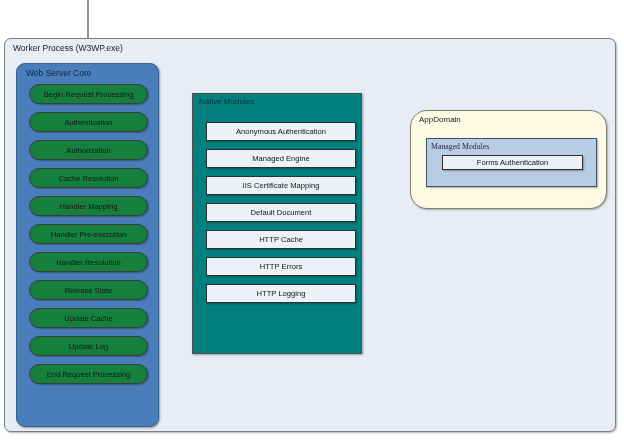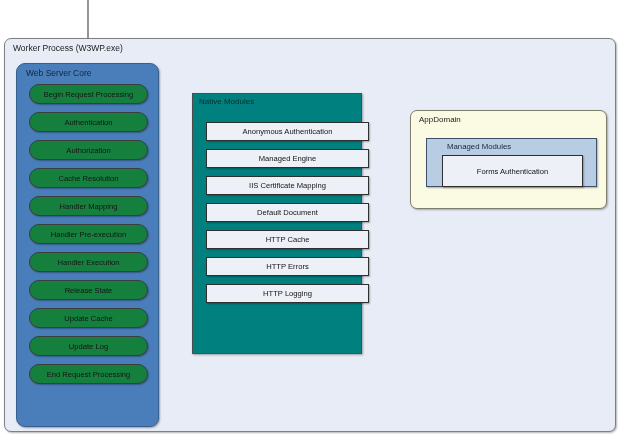--- a/index.html
+++ b/index.html
@@ -108,21 +108,21 @@
     color: #06302f;
     white-space: nowrap;
   }
   .nm-list {
     position: absolute;
     left: 13px;
     top: 28px;
     width: 143px;
   }
   .rect {
-    width: 163px;
+    width: 150px;
     height: 19px;
     margin-bottom: 8px;
     background: #edf0f7;
     border: 1px solid #2f2f2f;
     box-sizing: border-box;
     display: flex;
     align-items: center;
     justify-content: center;
     font-size: 7.6px;
     color: #141414;
@@ -132,21 +132,21 @@
 
   
   .ad-panel {
     position: absolute;
     left: 410px;
     top: 110px;
     width: 197px;
     height: 99px;
     background: #fbfbe3;
     border: 1px solid #7f7f6e;
-    border-radius: 7px;
+    border-radius: 17px;
     box-sizing: border-box;
     box-shadow: 1px 1px 2px rgba(0,0,0,0.30);
   }
   .ad-title {
     position: absolute;
     left: 8px;
     top: 4px;
     font-size: 8px;
     color: #1a1a1a;
     white-space: nowrap;
@@ -157,32 +157,33 @@
     top: 27px;
     width: 171px;
     height: 49px;
     background: #b8cce4;
     border: 1px solid #40506a;
     box-sizing: border-box;
     box-shadow: 1px 1px 1.5px rgba(0,0,0,0.30);
   }
   .mm-title {
     position: absolute;
-    left: 20px;
+    left: 4px;
     top: 3px;
     font-size: 7.8px;
     color: #17263c;
     white-space: nowrap;
+    font-family: Liberation Serif, serif;
   }
   .mm-item {
     position: absolute;
     left: 15px;
     top: 16px;
     width: 141px;
-    height: 32px;
+    height: 15px;
     background: #edf0f7;
     border: 1px solid #2f2f2f;
     box-sizing: border-box;
     display: flex;
     align-items: center;
     justify-content: center;
     font-size: 7.6px;
     color: #141414;
     white-space: nowrap;
     box-shadow: 1px 1px 1.5px rgba(0,0,0,0.30);
@@ -234,21 +235,21 @@
 
   <div class="wsc-panel">
     <div class="wsc-title">Web Server Core</div>
     <div class="wsc-list">
       <div class="pill">Begin Request Processing</div>
       <div class="pill">Authentication</div>
       <div class="pill">Authorization</div>
       <div class="pill">Cache Resolution</div>
       <div class="pill">Handler Mapping</div>
       <div class="pill">Handler Pre-execution</div>
-      <div class="pill">Handler Execution</div>
+      <div class="pill">Handler Resolution</div>
       <div class="pill">Release State</div>
       <div class="pill">Update Cache</div>
       <div class="pill">Update Log</div>
       <div class="pill">End Request Processing</div>
     </div>
   </div>
 
   <div class="nm-panel">
     <div class="nm-title">Native Modules</div>
     <div class="nm-list">

